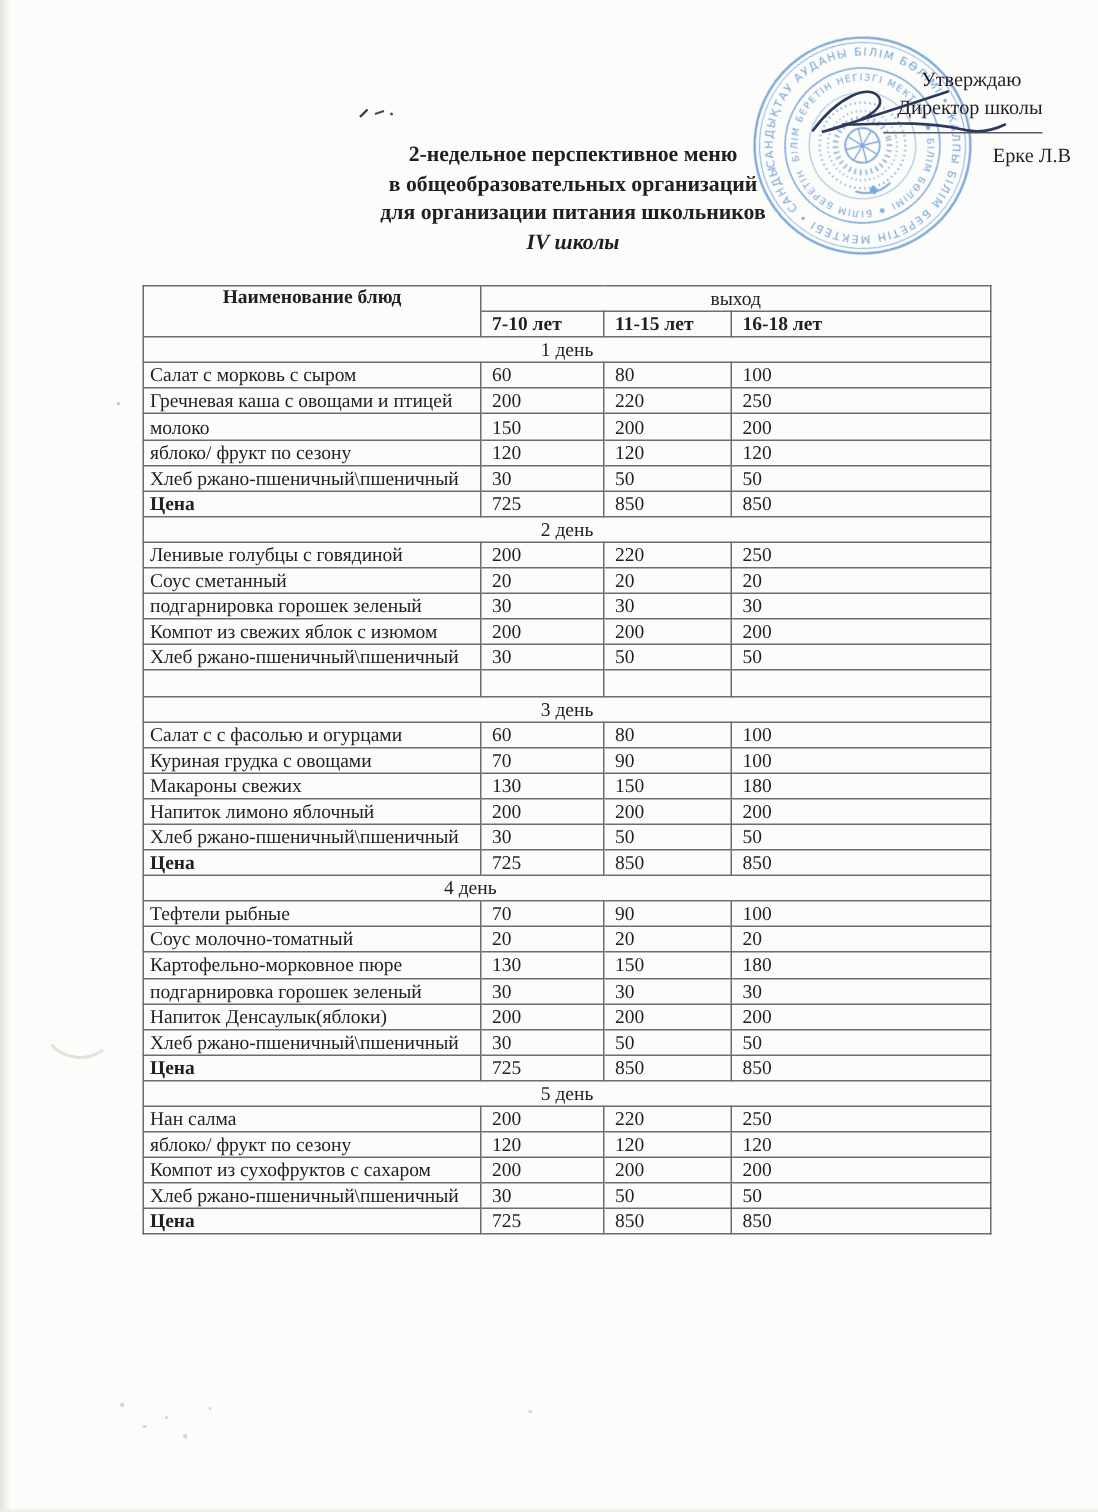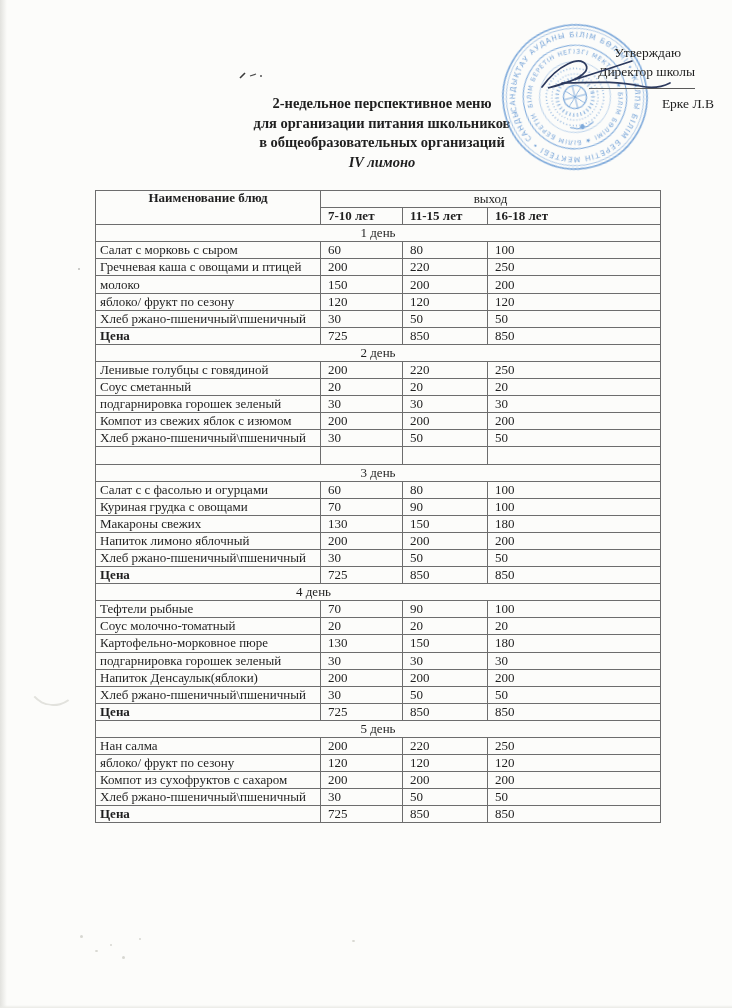--- a/index.html
+++ b/index.html
@@ -112,23 +112,23 @@
     <g fill="none" stroke="#2d3a5e" stroke-width="1.7" stroke-linecap="round">
       <path d="M14,34 C30,12 52,2 58,12 C63,21 42,30 20,35 C46,27 86,14 104,8"></path>
       <path d="M34,30 C58,30 84,27 112,33 C124,36 134,34 142,30"></path>
     </g>
   </svg>
   <div class="sig-underline"></div>
   <div class="approval-name">Ерке Л.В</div>
 
   <div class="title-block">
     <div class="tl">2-недельное перспективное меню</div>
+    <div class="tl">в общеобразовательных организаций</div>
     <div class="tl">для организации питания школьников</div>
-    <div class="tl">в общеобразовательных организаций</div>
-    <div class="week">IV лимоно</div>
+    <div class="week">IV школы</div>
   </div>
 
   <table class="menu-table">
     <colgroup>
       <col style="width:225px">
         <col style="width:82px">
         <col style="width:85px">
         <col style="width:173px">
     </colgroup>
     <tbody>

